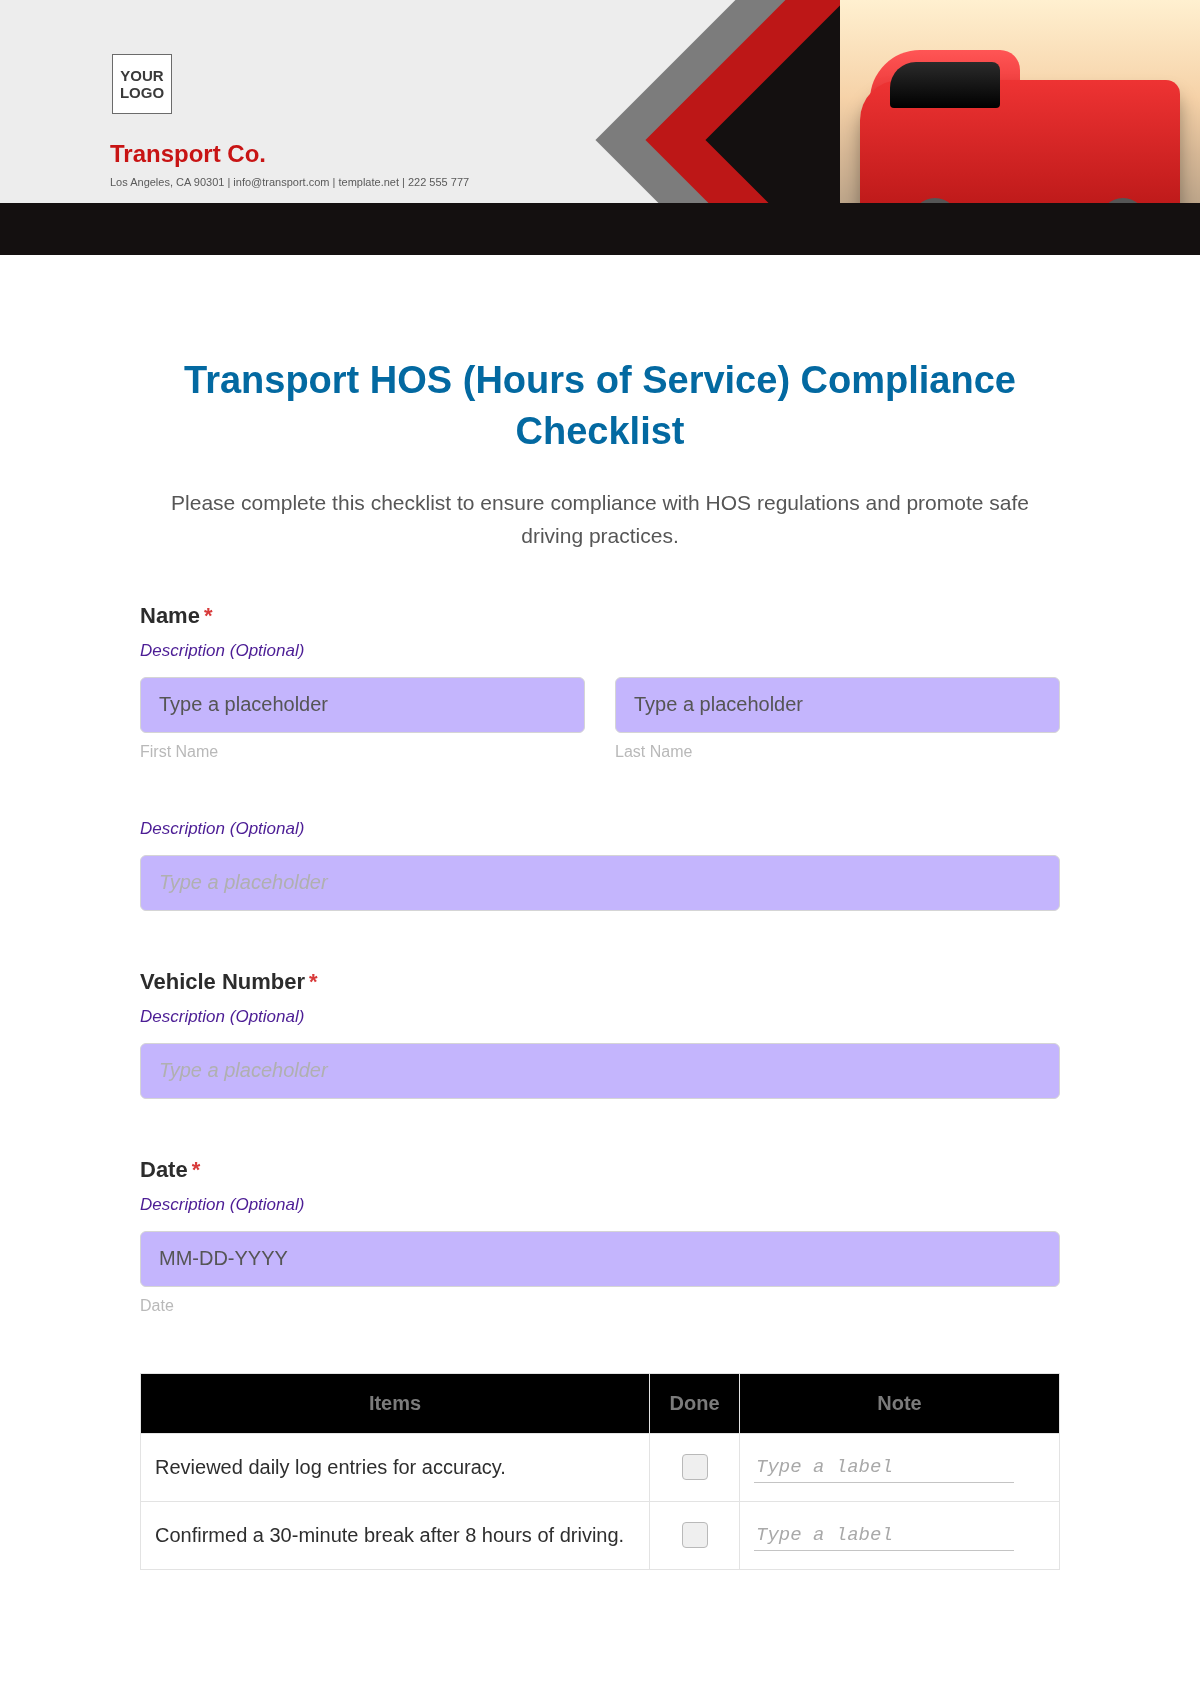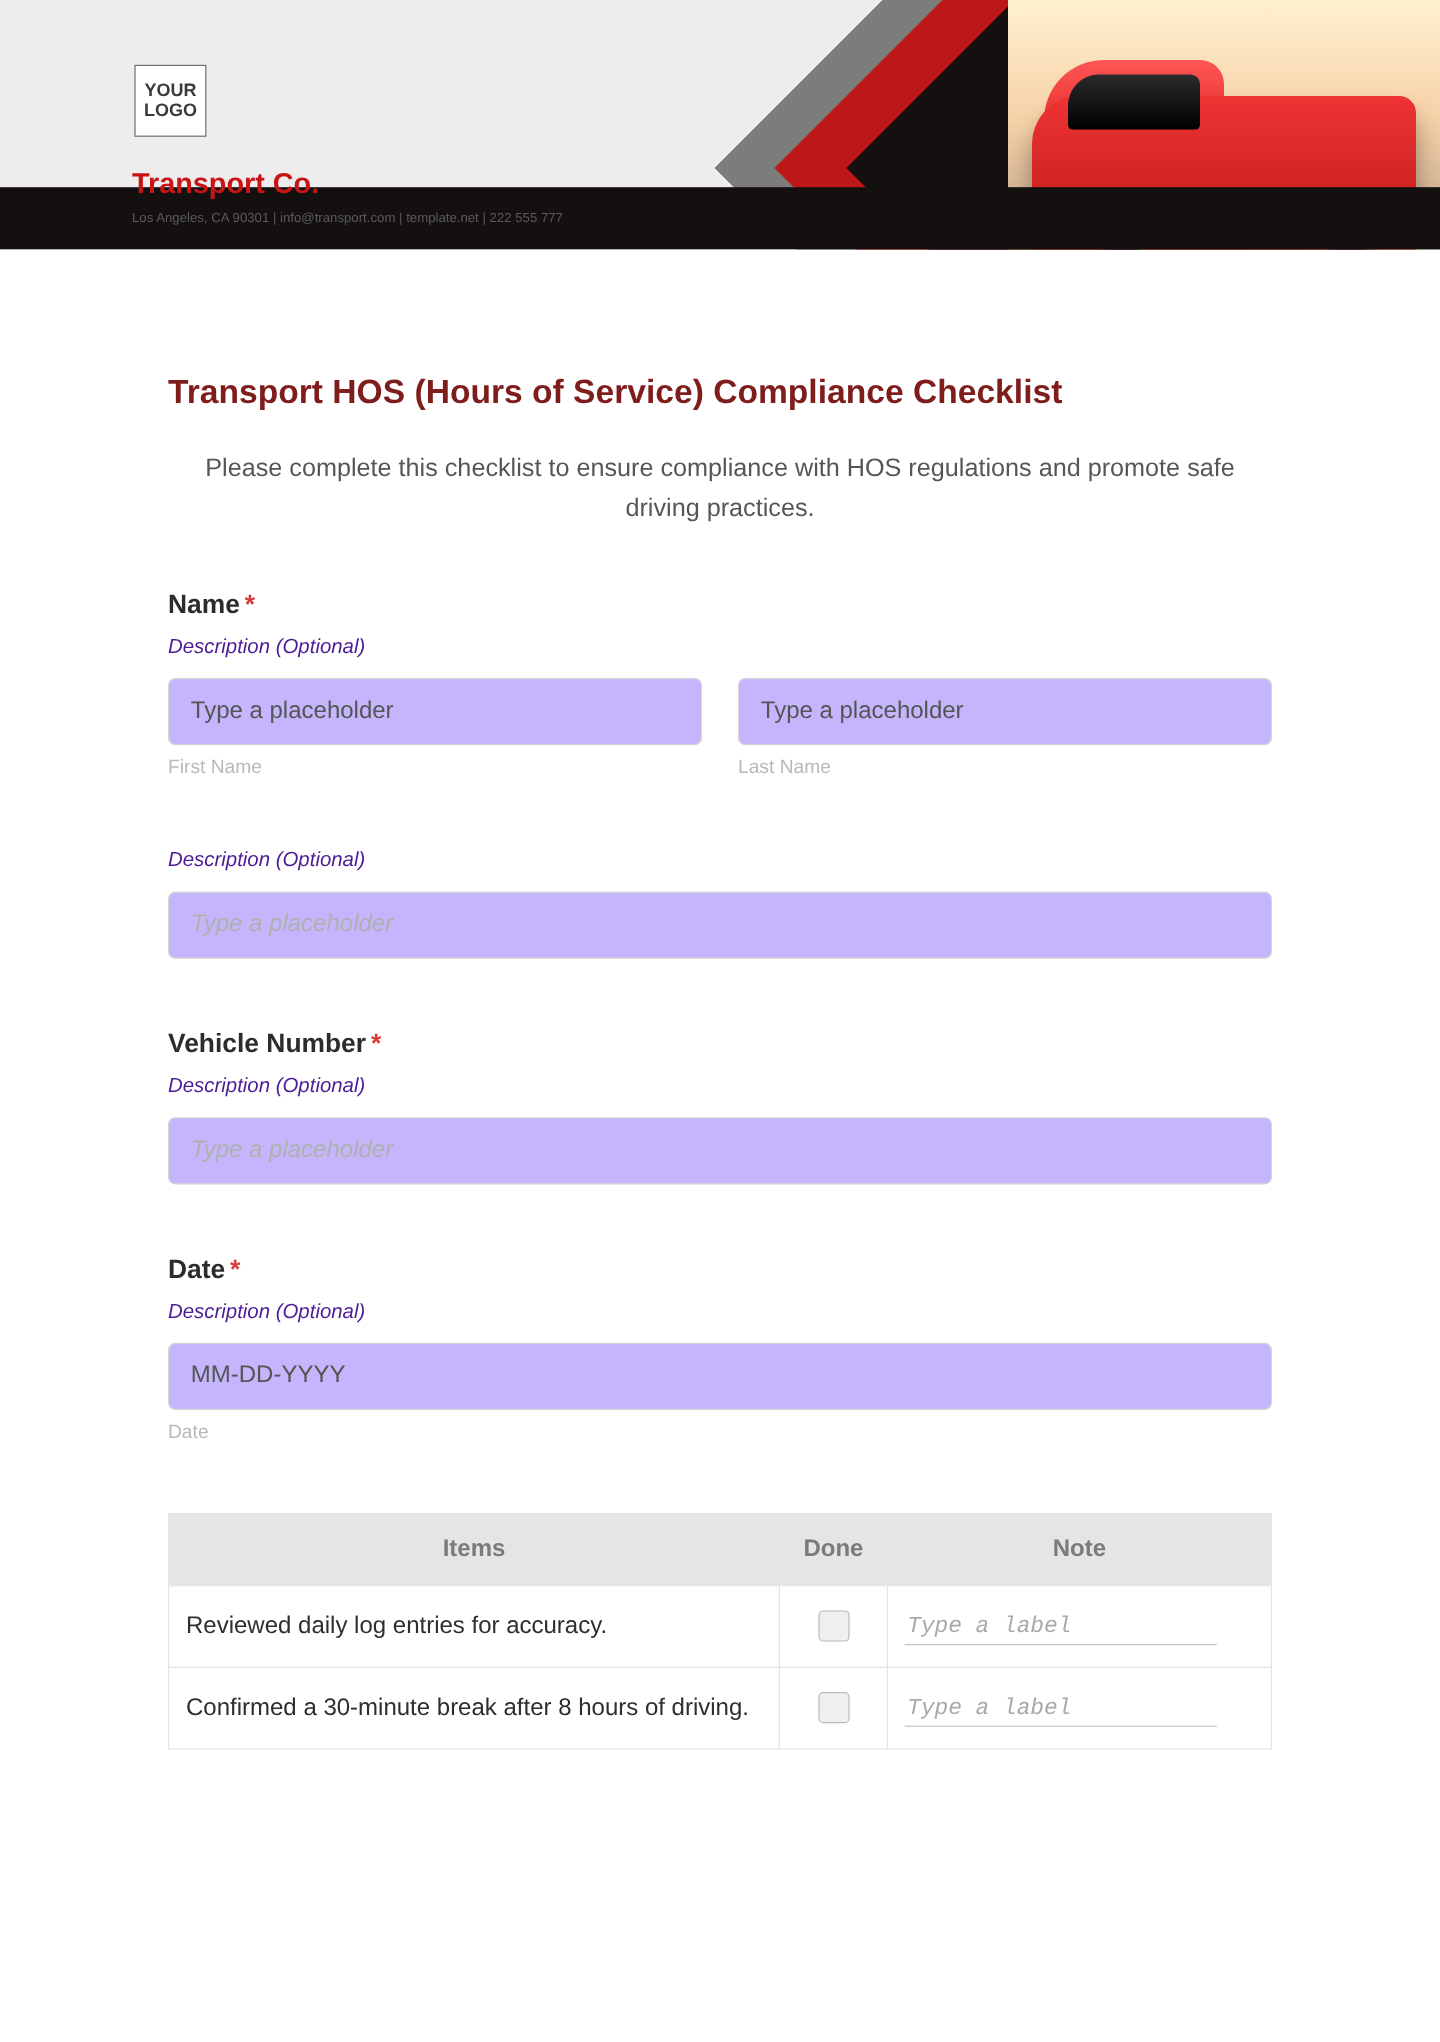--- a/index.html
+++ b/index.html
@@ -5,21 +5,21 @@
   * { box-sizing: border-box; margin: 0; padding: 0; }
   body {
     font-family: Arial, Helvetica, sans-serif;
     background: #fff;
     width: 1200px;
     color: #222;
   }
   
   .header {
     position: relative;
-    height: 208px;
+    height: 255px;
     background: #ededed;
     overflow: hidden;
   }
   .black-band {
     position: absolute;
     left: 0; right: 0; bottom: 0;
     height: 52px;
     background: #141010;
   }
   .logo-box {
@@ -103,24 +103,25 @@
   .wheel.w1 { left: 72px; }
   .wheel.w2 { left: 260px; }
 
   
   .form-wrap {
     width: 920px;
     margin: 0 auto;
     padding: 100px 0 40px;
   }
   .form-title {
-    font-size: 28px;
+    text-align: center;
+    font-size: 38px;
     font-weight: 700;
     line-height: 1.35;
-    color: #7f1d1d;
+    color: #0369a1;
   }
   .form-desc {
     text-align: center;
     font-size: 21px;
     color: #565656;
     margin: 28px 0 50px;
     line-height: 1.6;
   }
   .field { margin-bottom: 58px; }
   .field-label {
@@ -155,21 +156,21 @@
     margin-top: 10px;
   }
 
   
   table.checklist {
     width: 100%;
     border-collapse: collapse;
     margin-top: 10px;
   }
   table.checklist th {
-    background: #e5e5e5;
+    background: #000000;
     color: #7b7b7b;
     font-weight: 700;
     font-size: 20px;
     padding: 18px 12px;
     border: 1px solid #e3e3e3;
     text-align: center;
   }
   table.checklist td {
     border: 1px solid #e3e3e3;
     padding: 18px 14px;

